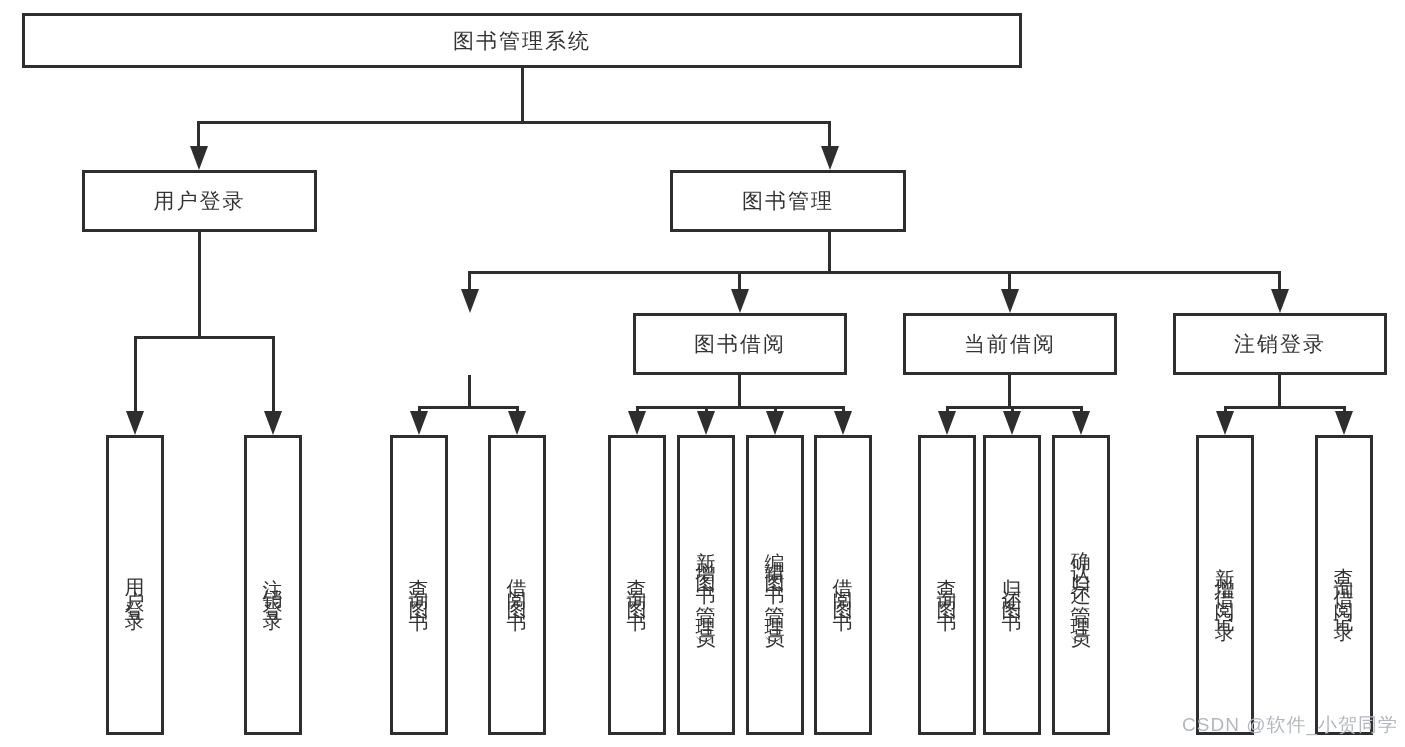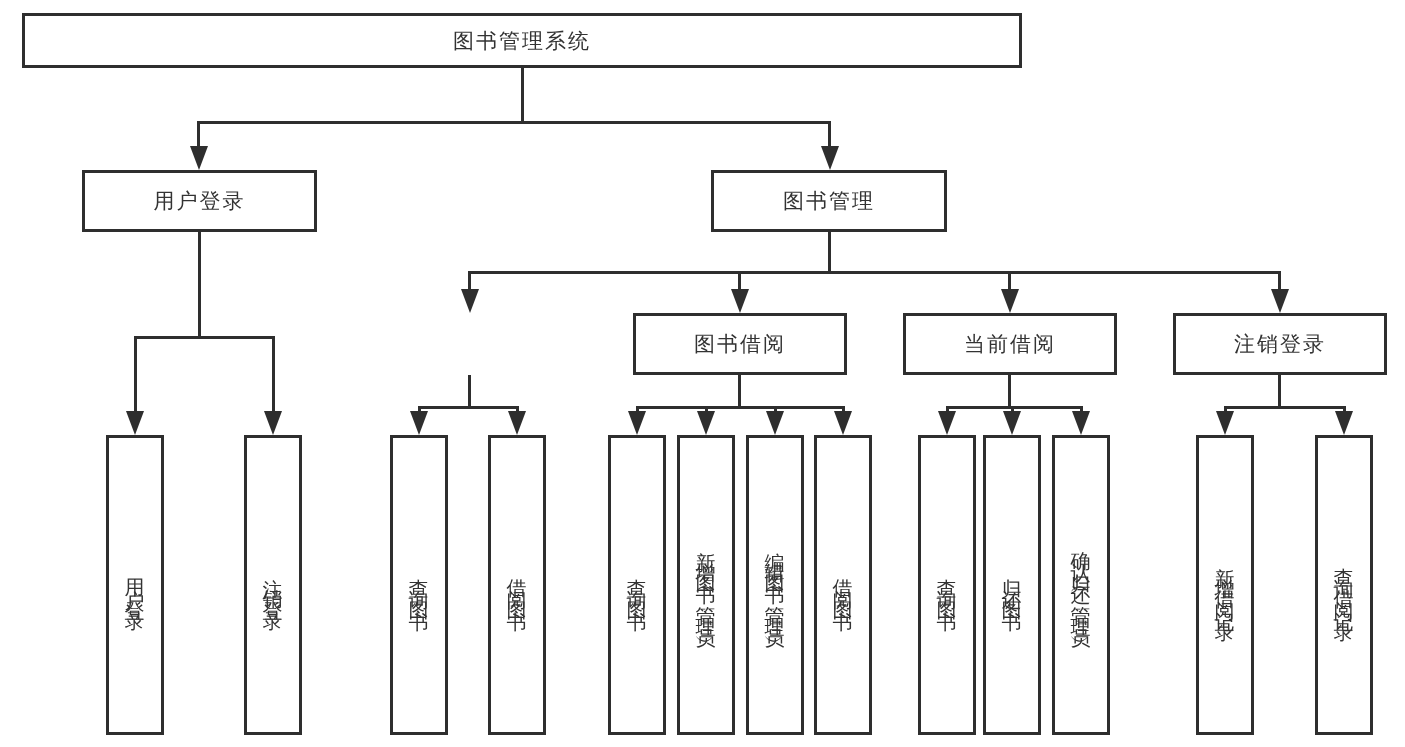--- a/index.html
+++ b/index.html
@@ -64,21 +64,21 @@
   <div class="line" style="left:521px; top:68px; width:3px; height:53px;"></div>
   <div class="line" style="left:197px; top:121px; width:634px; height:3px;"></div>
   <div class="line" style="left:197px; top:121px; width:3px; height:30px;"></div>
   <div class="arrow" style="left:190px; top:146px;"></div>
   <div class="line" style="left:828px; top:121px; width:3px; height:30px;"></div>
   <div class="arrow" style="left:821px; top:146px;"></div>
 
   <div class="box" style="left:82px; top:170px; width:235px; height:62px;">
     <span class="hlabel">用户登录</span>
   </div>
-  <div class="box" style="left:711px; top:170px; width:236px; height:62px;">
+  <div class="box" style="left:670px; top:170px; width:236px; height:62px;">
     <span class="hlabel">图书管理</span>
   </div>
 
   <div class="line" style="left:198px; top:232px; width:3px; height:104px;"></div>
   <div class="line" style="left:134px; top:336px; width:141px; height:3px;"></div>
   <div class="line" style="left:134px; top:336px; width:3px; height:77px;"></div>
   <div class="arrow" style="left:126px; top:411px;"></div>
   <div class="line" style="left:272px; top:336px; width:3px; height:77px;"></div>
   <div class="arrow" style="left:264px; top:411px;"></div>
 
@@ -174,14 +174,15 @@
     <span class="vlabel">确认归还（管理员）</span>
   </div>
 
   <div class="box" style="left:1196px; top:435px; width:58px; height:300px;">
     <span class="vlabel">新增借阅记录</span>
   </div>
   <div class="box" style="left:1315px; top:435px; width:58px; height:300px;">
     <span class="vlabel">查询借阅记录</span>
   </div>
 
+  <div class="watermark">CSDN @软件_小贺同学</div>
 
 </div>
 
 </body></html>

